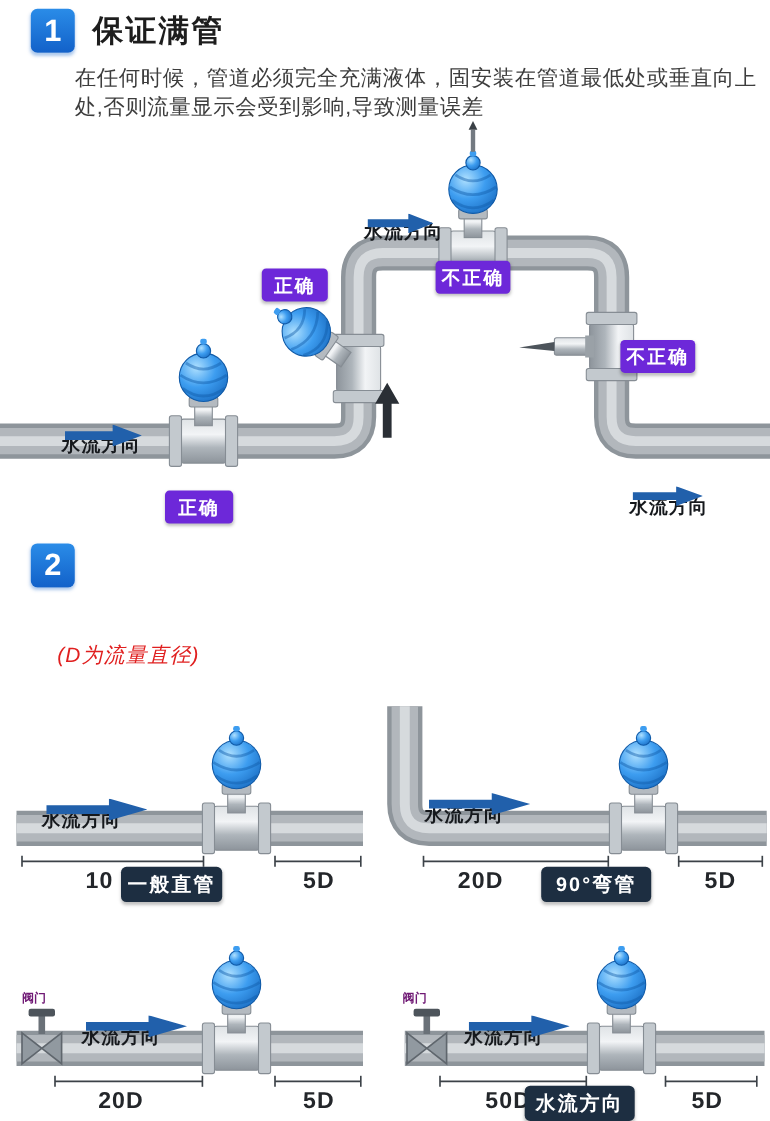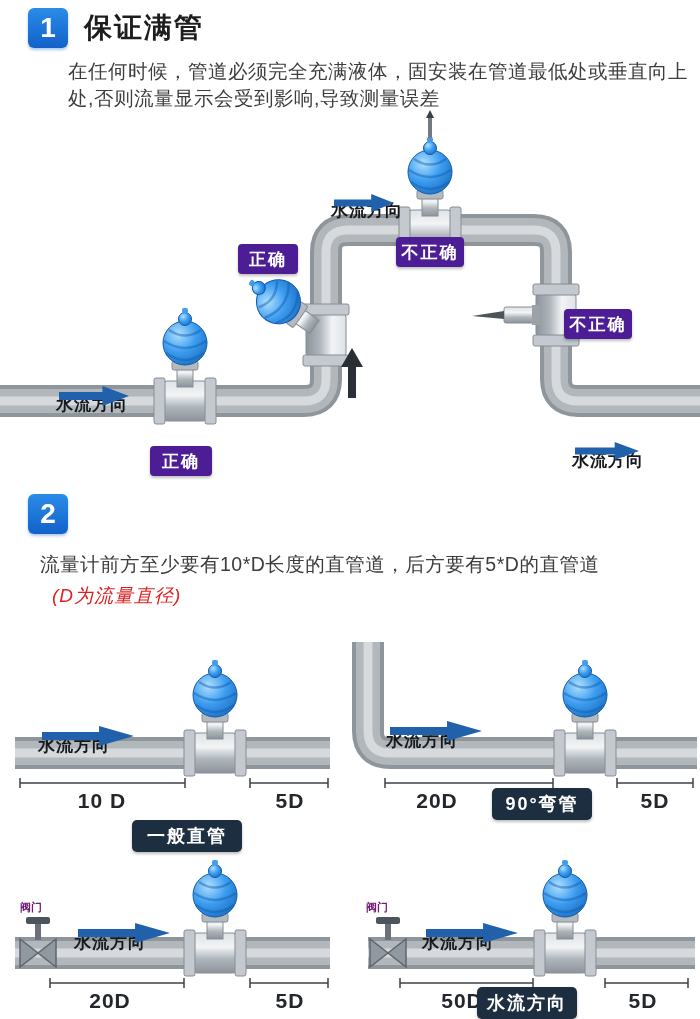--- a/index.html
+++ b/index.html
@@ -12,21 +12,21 @@
     box-shadow:0 2px 3px rgba(18,97,201,.35);}
   .section-title{font-size:28px;font-weight:700;color:#1d1d1d;letter-spacing:2px;}
 
   .para{position:absolute;font-size:19.5px;line-height:1.38;color:#3d3d3d;letter-spacing:.5px;}
   .note{position:absolute;font-size:19px;color:#e01f1f;letter-spacing:1px;font-style:italic;}
 
   .flow-label{position:absolute;font-size:17px;font-weight:700;color:#15181c;letter-spacing:1px;white-space:nowrap;margin-top:31px;}
   .valve-label{position:absolute;font-size:11px;font-weight:700;color:#701a75;white-space:nowrap;}
   .arrow{position:absolute;background:#2160ab;
     clip-path:polygon(0 30%,62% 30%,62% 0,100% 50%,62% 100%,62% 70%,0 70%);}
-  .badge{position:absolute;background:#4c1d95;color:#fff;display:flex;align-items:center;justify-content:center;
+  .badge{position:absolute;background:#6d28d9;color:#fff;display:flex;align-items:center;justify-content:center;
     font-size:17px;font-weight:600;letter-spacing:2px;border-radius:4px;box-shadow:0 2px 3px rgba(0,0,0,.25);}
   .caption{position:absolute;background:#1d2e41;color:#fff;display:flex;align-items:center;justify-content:center;
     font-size:18px;font-weight:600;letter-spacing:2px;border-radius:5px;box-shadow:0 2px 3px rgba(0,0,0,.25);}
   .dim{position:absolute;font-size:21px;font-weight:700;color:#23262a;text-align:center;letter-spacing:1px;}
 
   svg{display:block;}
   .pipe-base{stroke:#8e959b;stroke-width:32;fill:none;}
   .pipe-mid{stroke:#b2b7bc;stroke-width:24;fill:none;}
   .pipe-hi{stroke:#d6dadd;stroke-width:9;fill:none;}
   .dimline{stroke:#3c4248;stroke-width:1.5;}
@@ -189,27 +189,26 @@
   <div class="arrow" style="left:59px;top:386px;width:70px;height:20px;"></div>
 
   <div class="badge" style="left:150px;top:446px;width:62px;height:30px;">正确</div>
 
   <div class="flow-label" style="left:572px;top:418px;">水流方向</div>
   <div class="arrow" style="left:575px;top:442px;width:64px;height:18px;"></div>
 
   <div class="section-header" style="left:28px;top:494px;">
     <div class="num-box">2</div>
   </div>
-  <div class="para" style="left:40px;top:551px;width:645px;">流量计前方至少要有10*D长度的直管道，后方要有5*D的直管道</div>
   <div class="note" style="left:52px;top:583px;">(D为流量直径)</div>
 
   <div class="flow-label" style="left:38px;top:703px;">水流方向</div>
   <div class="arrow" style="left:42px;top:726px;width:92px;height:20px;"></div>
   <div class="dim" style="left:72px;top:789px;width:60px;">10 D</div>
-  <div class="caption" style="left:132px;top:788px;width:110px;height:32px;margin-top:32px;">一般直管</div>
+  <div class="caption" style="left:110px;top:788px;width:92px;height:32px;">一般直管</div>
   <div class="dim" style="left:260px;top:789px;width:60px;">5D</div>
 
   <div class="flow-label" style="left:386px;top:698px;">水流方向</div>
   <div class="arrow" style="left:390px;top:721px;width:92px;height:20px;"></div>
   <div class="dim" style="left:407px;top:789px;width:60px;">20D</div>
   <div class="caption" style="left:492px;top:788px;width:100px;height:32px;">90°弯管</div>
   <div class="dim" style="left:625px;top:789px;width:60px;">5D</div>
 
   <div class="valve-label" style="left:20px;top:900px;">阀门</div>
   <div class="flow-label" style="left:74px;top:900px;">水流方向</div>

